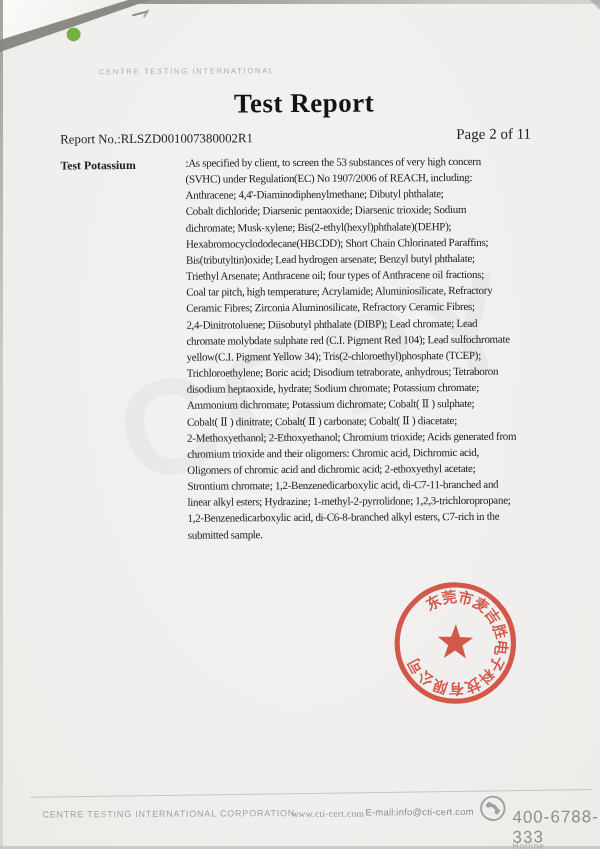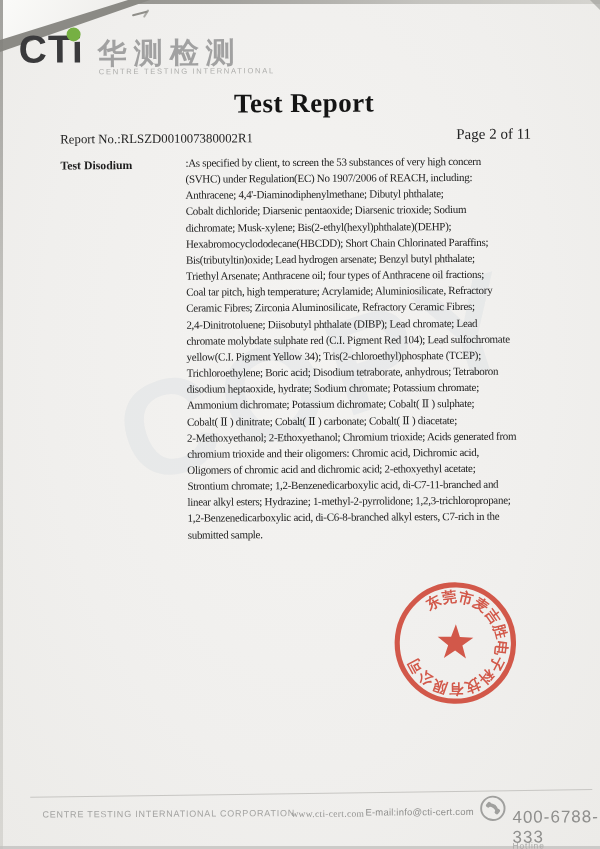--- a/index.html
+++ b/index.html
@@ -87,32 +87,30 @@
   <div class="staple">
       <i></i>
       <i></i>
     </div>
   <div class="edge-left"></div>
   <div class="edge-bottom"></div>
   <div class="notch-tr"></div>
 
   <div class="tilt">
 
-    <div class="logo-brand">CTi</div>
     <div class="logo-dot"></div>
-    <div class="logo-cn">华测检测</div>
     <div class="logo-sub">CENTRE TESTING INTERNATIONAL</div>
 
     <div class="title">Test Report</div>
     <div class="report-no">Report No.:RLSZD001007380002R1</div>
     <div class="page-ind">Page 2 of 11</div>
 
     <div class="watermark">COPY</div>
 
-    <div class="tr-label">Test Disodium</div>
+    <div class="tr-label">Test Potassium</div>
     <div class="tr-body">
         <div class="ln">:As specified by client, to screen the 53 substances of very high concern</div>
         <div class="ln">(SVHC) under Regulation(EC) No 1907/2006 of REACH, including:</div>
         <div class="ln">Anthracene; 4,4'-Diaminodiphenylmethane; Dibutyl phthalate;</div>
         <div class="ln">Cobalt dichloride; Diarsenic pentaoxide; Diarsenic trioxide; Sodium</div>
         <div class="ln">dichromate; Musk-xylene; Bis(2-ethyl(hexyl)phthalate)(DEHP);</div>
         <div class="ln">Hexabromocyclododecane(HBCDD); Short Chain Chlorinated Paraffins;</div>
         <div class="ln">Bis(tributyltin)oxide; Lead hydrogen arsenate; Benzyl butyl phthalate;</div>
         <div class="ln">Triethyl Arsenate; Anthracene oil; four types of Anthracene oil fractions;</div>
         <div class="ln">Coal tar pitch, high temperature; Acrylamide; Aluminiosilicate, Refractory</div>

